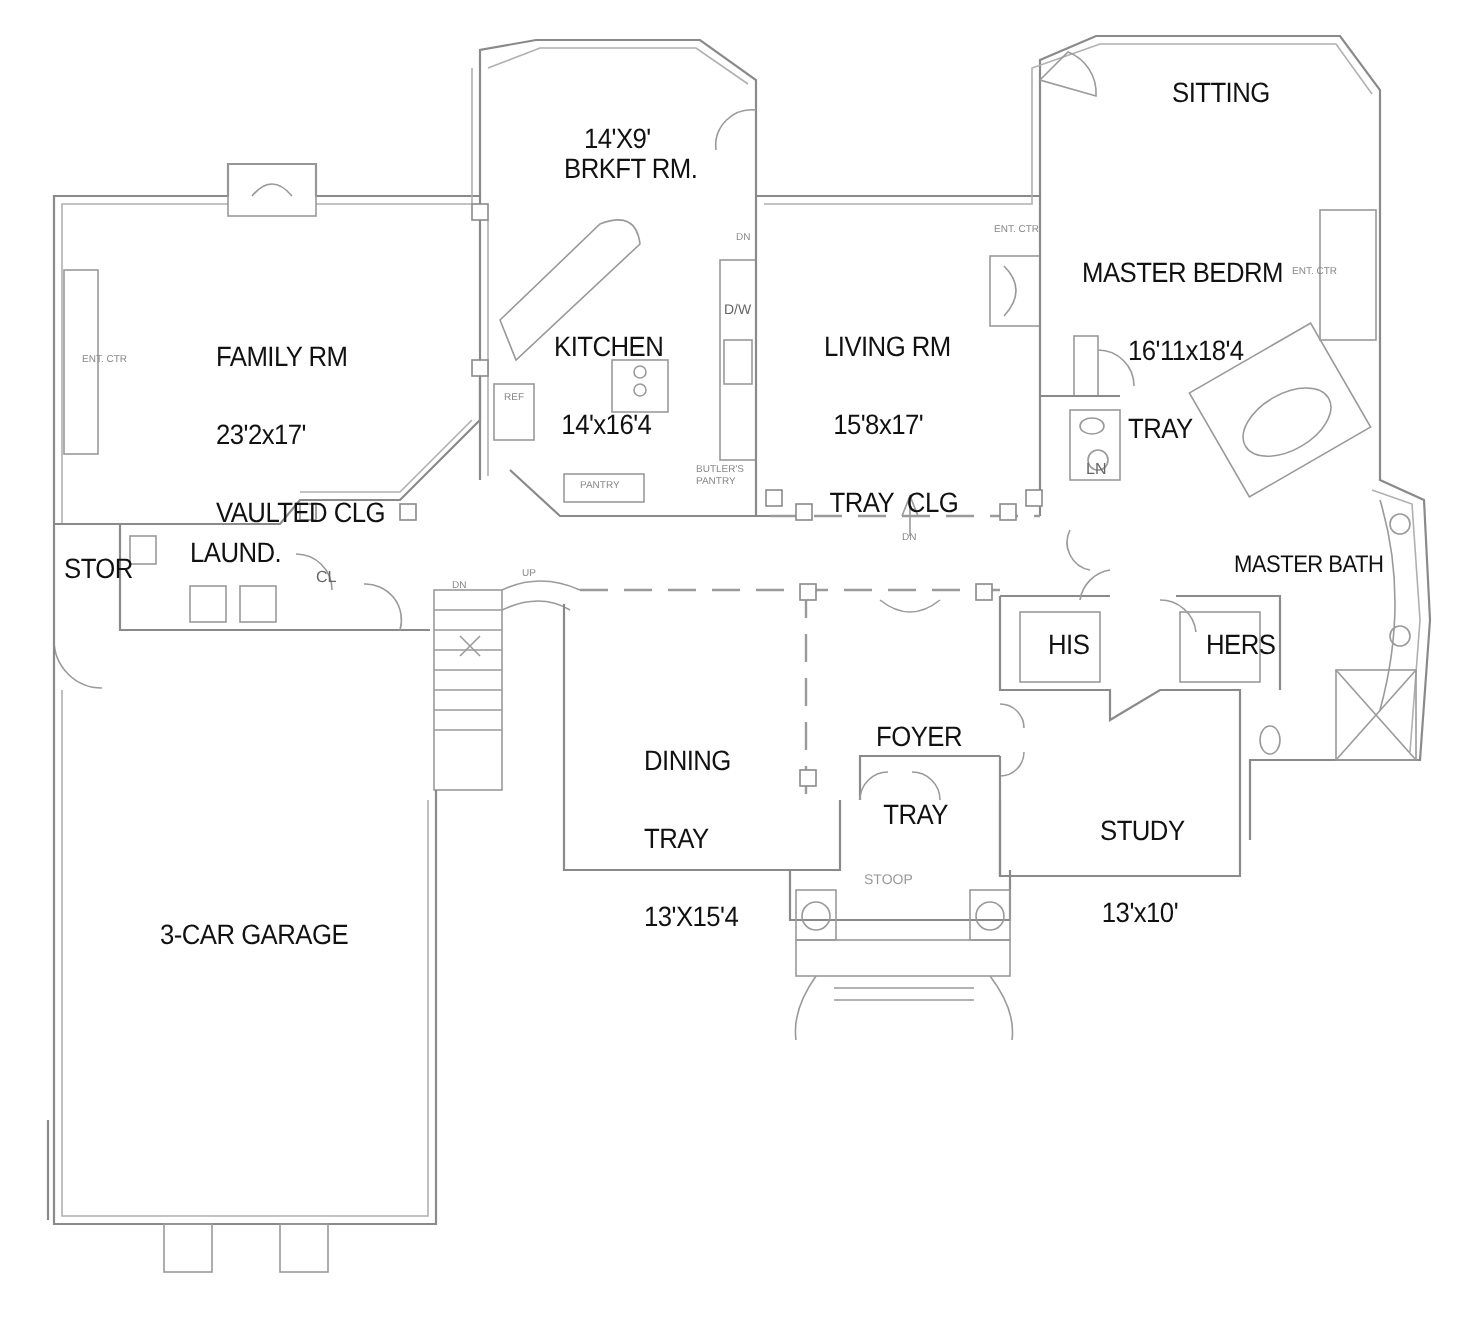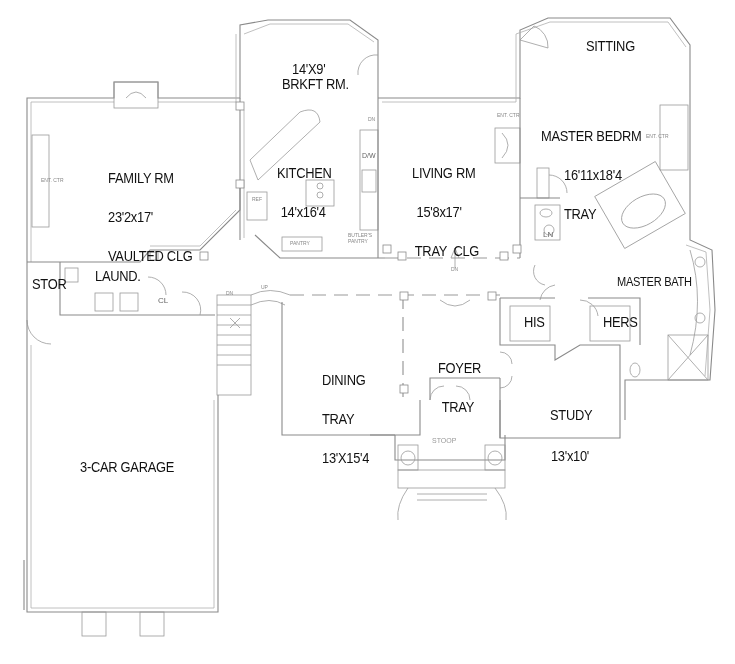--- a/index.html
+++ b/index.html
@@ -217,17 +217,17 @@
 <div class="md" style="left:432px; top:437px; font-size:7px; color:#999;">STOOP</div>
 
 <div class="sm" style="left:41px; top:177px;">ENT. CTR</div>
 <div class="sm" style="left:497px; top:112px;">ENT. CTR</div>
 <div class="sm" style="left:646px; top:133px;">ENT. CTR</div>
 <div class="md" style="left:362px; top:152px; font-size:7px;">D/W</div>
 <div class="sm" style="left:290px; top:240px;">PANTRY</div>
 <div class="sm" style="left:348px; top:232px; width:24px; white-space:normal;">BUTLER'S PANTRY</div>
 <div class="sm" style="left:252px; top:196px;">REF</div>
 <div class="md" style="left:543px; top:182px;margin-top:48px;">LN</div>
-<div class="md" style="left:158px; top:296px;">CL</div>
+<div class="md" style="left:158px; top:284px;">CL</div>
 <div class="sm" style="left:226px; top:290px;">DN</div>
 <div class="sm" style="left:261px; top:284px;">UP</div>
 <div class="sm" style="left:451px; top:266px;">DN</div>
 <div class="sm" style="left:368px; top:116px;">DN</div>
 
 </body></html>

